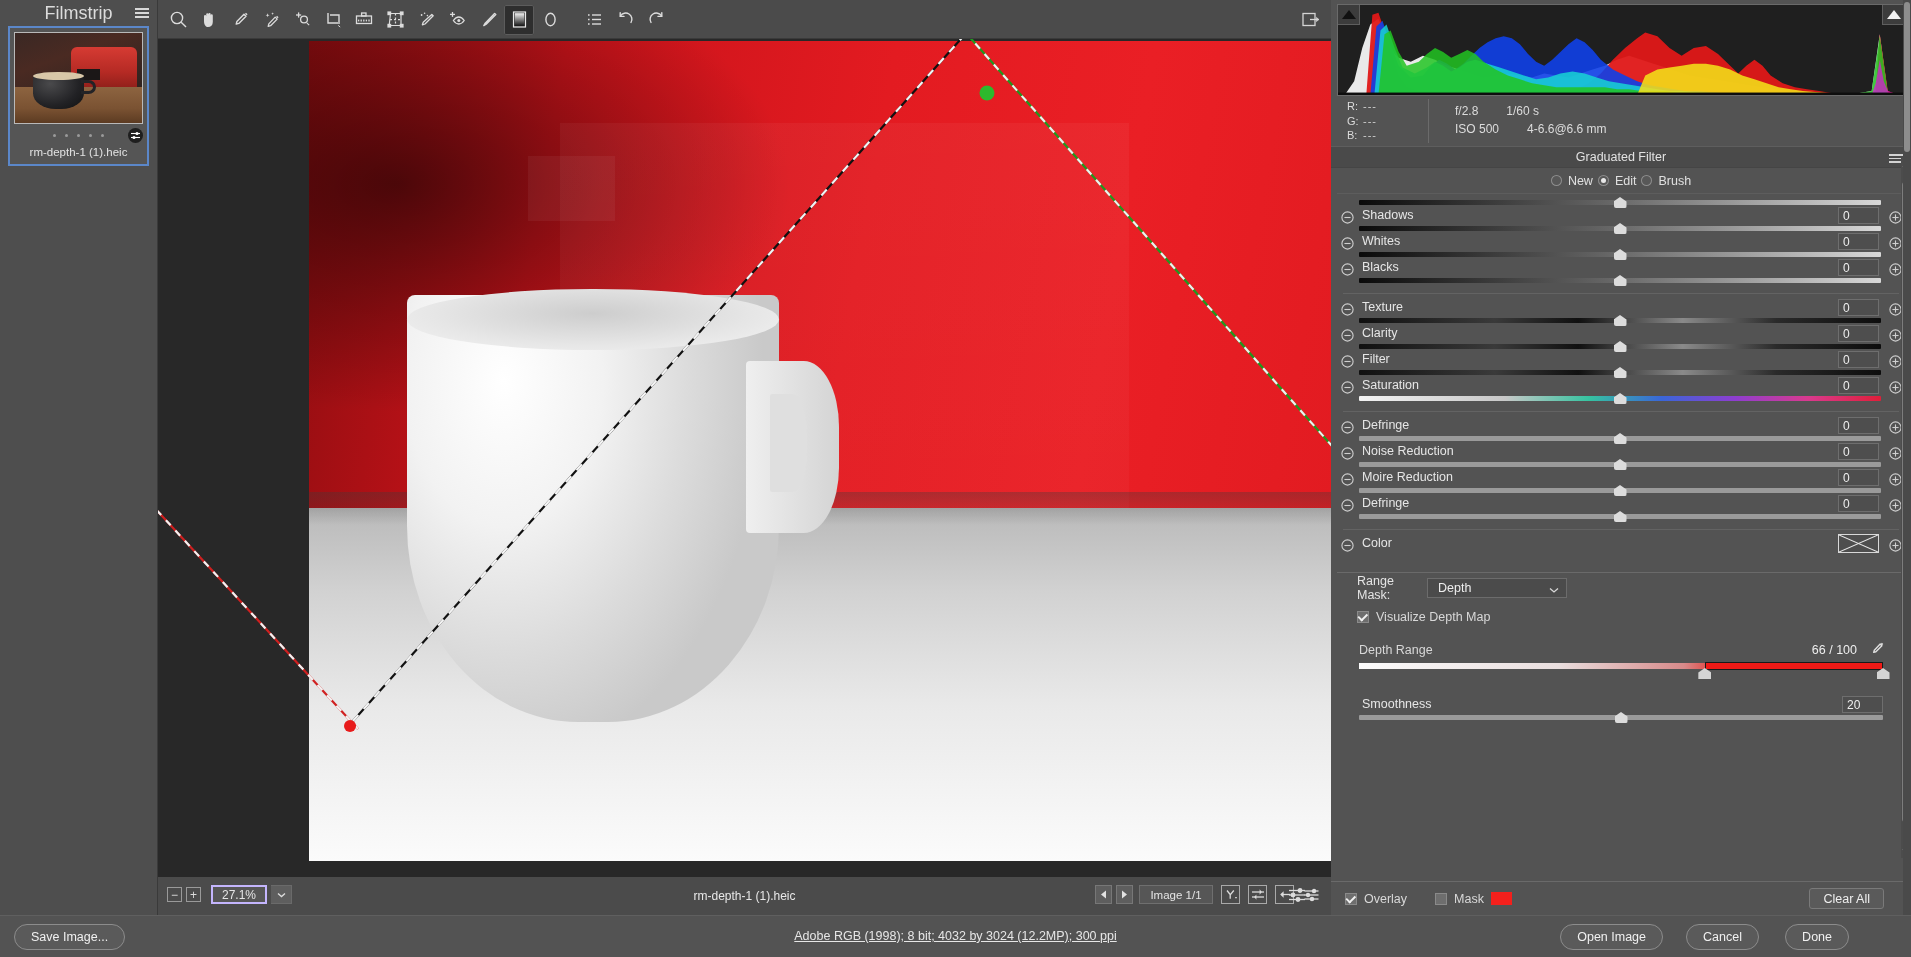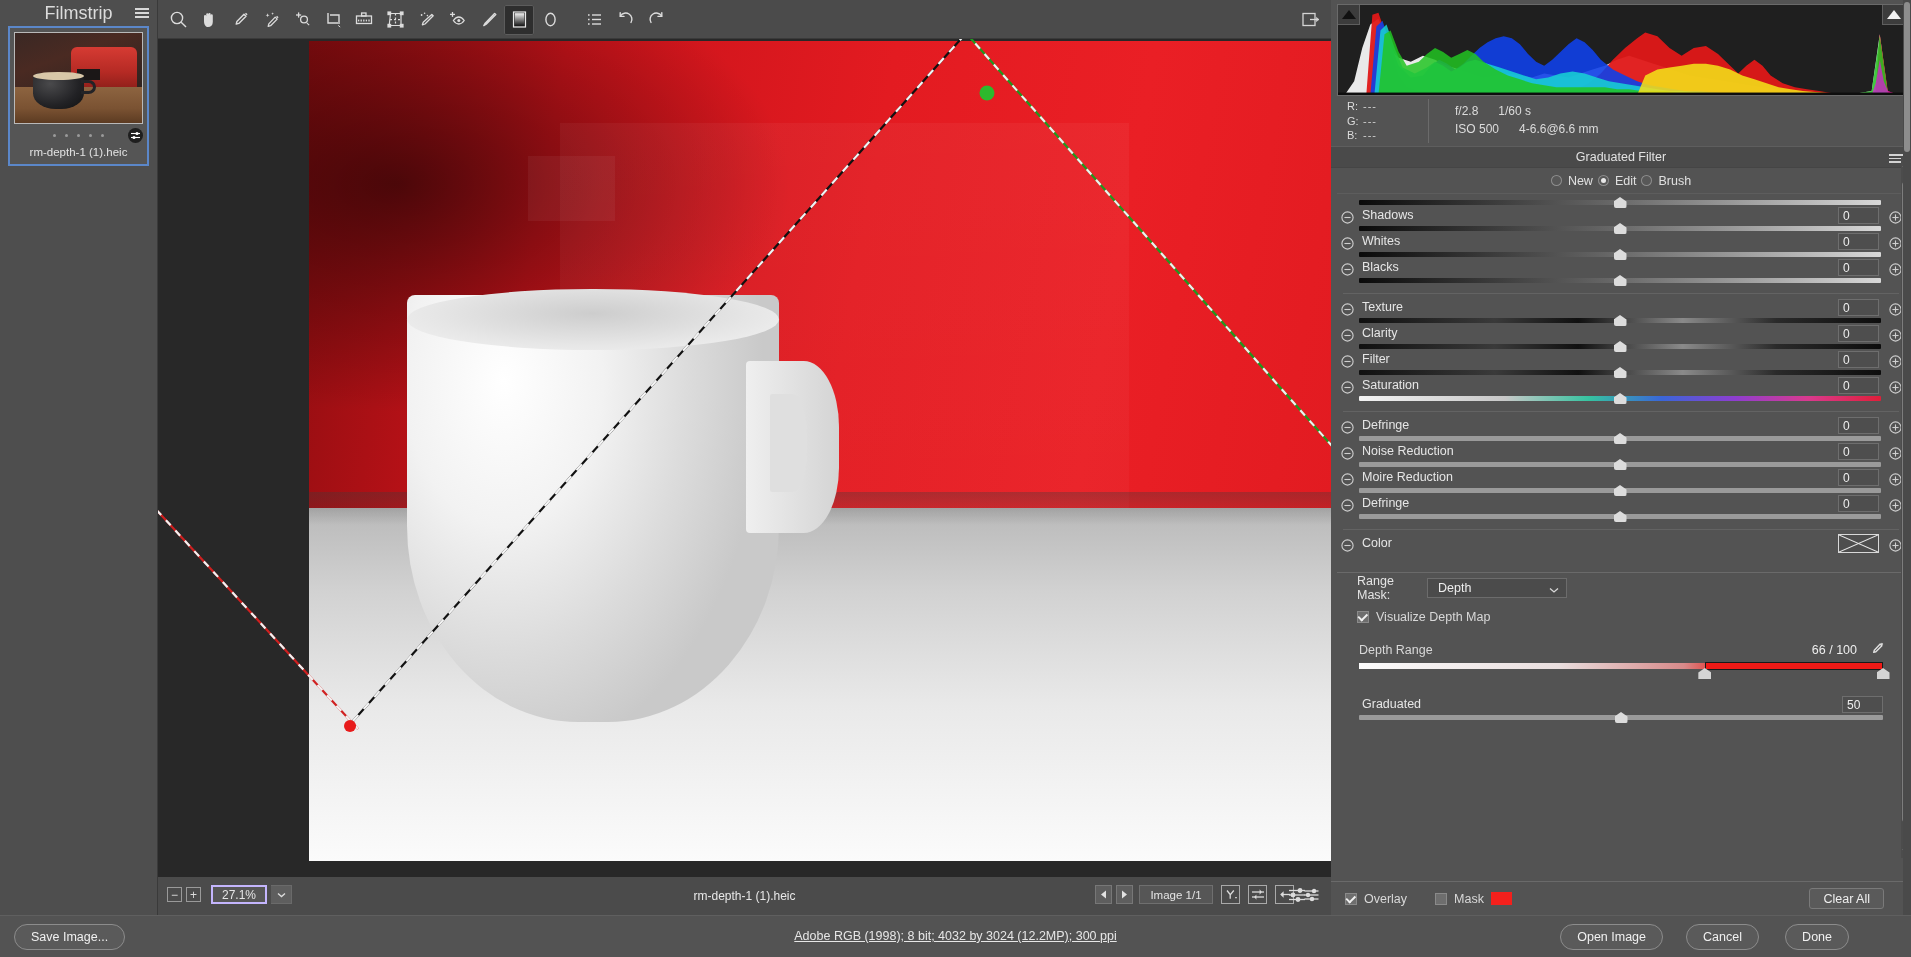--- a/index.html
+++ b/index.html
@@ -231,21 +231,21 @@
 
   .rgb-block {
     position: relative; height: 44px; margin: 3px 6px 0;
     display: flex; font-size: 11px; color: #dcdcdc;
   }
   .rgb-left { width: 92px; padding-left: 10px; border-right: 1px solid #6b6b6b; }
   .rgb-row { display: flex; height: 14.6px; align-items: center; }
   .rgb-row b { font-weight: normal; width: 16px; }
   .rgb-row span { color: #d0d0d0; letter-spacing: 1px; }
   .rgb-right { flex: 1; padding-left: 26px; padding-top: 3px; }
-  .exif-row { display: flex; gap: 20px; height: 18px; align-items: center; font-size: 12px; }
+  .exif-row { display: flex; gap: 28px; height: 18px; align-items: center; font-size: 12px; }
 
   .panel-title {
     position: relative; height: 22px; margin-top: 3px;
     background: #4a4a4a; border-top: 1px solid #5e5e5e; border-bottom: 1px solid #454545;
     display: flex; align-items: center; justify-content: center;
     font-size: 12.5px; color: #e2e2e2;
   }
   .pt-menu { position: absolute; right: 8px; top: 7px; width: 14px; height: 9px;
     display: flex; flex-direction: column; justify-content: space-between; cursor: pointer; }
   .pt-menu i { height: 1.6px; background: #d3d3d3; }
@@ -1051,22 +1051,22 @@
       </div>
       <div class="dual-track">
         <div class="dt-bar t-depth"></div>
         <div class="dt-sel" style="left:66%; right:0; background:#f01a16;"></div>
         <div class="dt-knob" style="left:66%;"></div>
         <div class="dt-knob" style="left:100%;"></div>
       </div>
 
       <div class="srow" style="margin-top:18px;">
         <div class="srow-head">
-          <span class="slabel">Graduated</span>
-          <span class="sval" style="right:22px;">50</span>
+          <span class="slabel">Smoothness</span>
+          <span class="sval" style="right:22px;">20</span>
         </div>
         <div class="strack" style="left:22px; right:22px;">
           <div class="track-bar t-gray"></div>
             <div class="knob" style="left:50%;"></div>
         </div>
       </div>
     </div>
 
     <div class="panel-scroll">
       <div class="sc-arrow" style="top:2px;">

